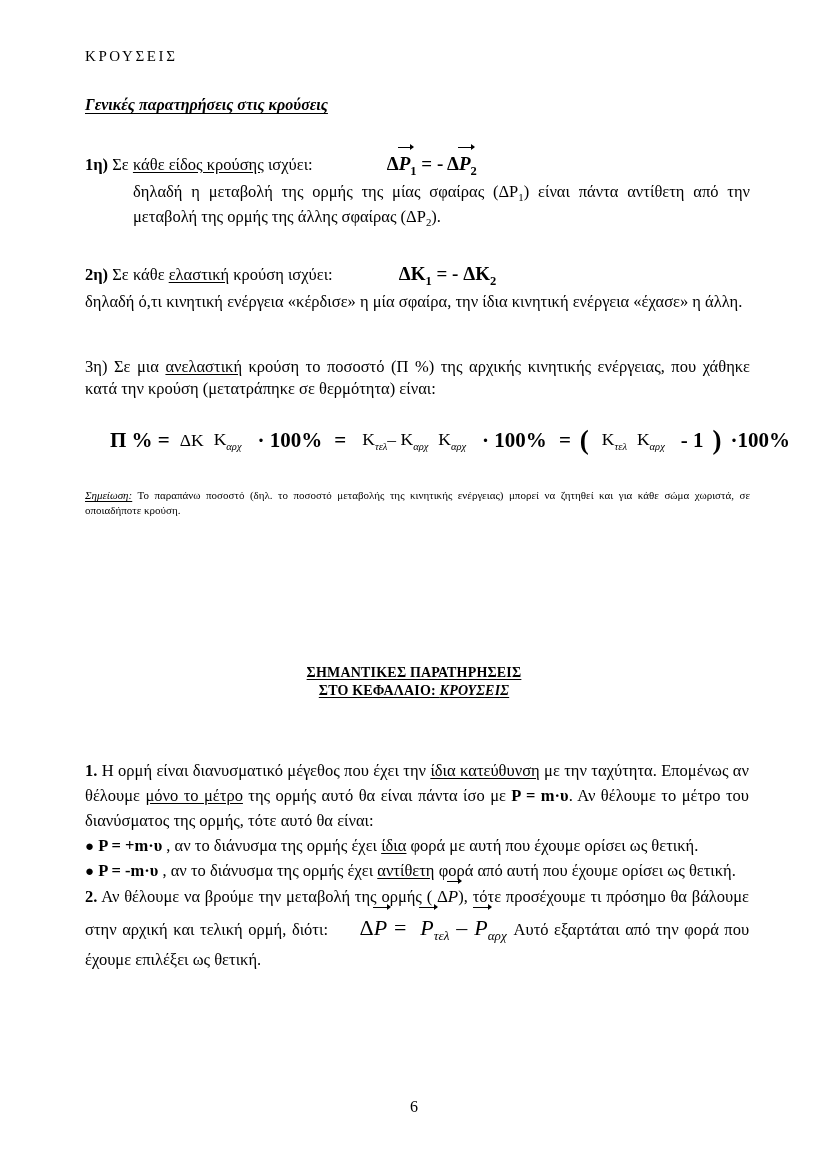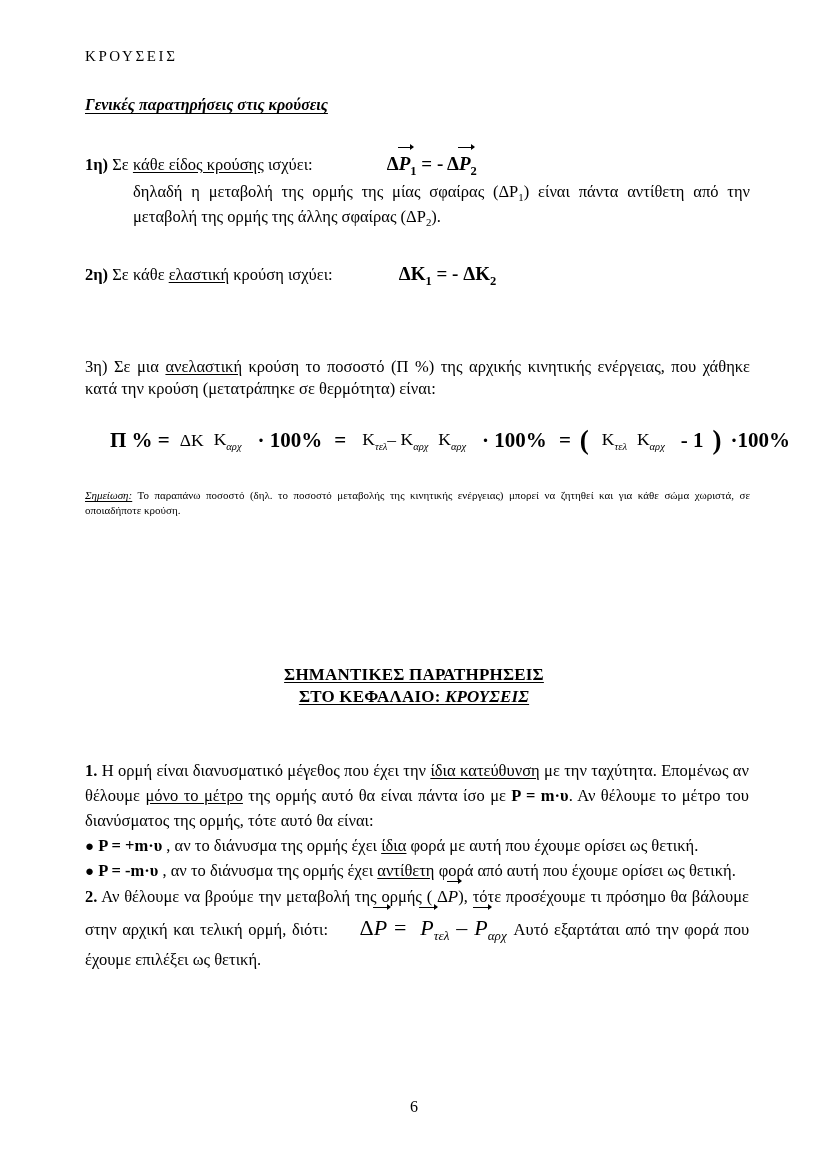--- a/index.html
+++ b/index.html
@@ -153,21 +153,21 @@
 
   
   .cgroup {
     position: absolute;
     left: 0;
     top: 664px;
     width: 828px;
     text-align: center;
   }
   .cgroup .ln {
-    font-size: 17px;
+    font-size: 14px;
     font-weight: bold;
     line-height: 1.30;
     letter-spacing: 0.2px;
   }
   .cgroup .ln span.inner {
     text-decoration: underline;
     text-underline-offset: 2px;
   }
   .cgroup .ital { font-style: italic; }
 
@@ -222,20 +222,21 @@
   <div class="blk" style="left:85px; top:261px;">
     <div class="lead">
       <span class="num">2η)</span>
       <span>Σε κάθε </span><span class="u">ελαστική</span><span> κρούση ισχύει:</span>
       <span class="eq-inline pad-eq" style="margin-left:62px;">
         <span>Δ</span><span>K</span><sub class="sm">1</sub>
         <span>=  -</span>
         <span>Δ</span><span>K</span><sub class="sm">2</sub>
       </span>
     </div>
+    <div class="body" style="margin-top:2px;"> δηλαδή ό,τι κινητική ενέργεια «κέρδισε» η μία σφαίρα, την ίδια κινητική ενέργεια «έχασε» η άλλη.</div>
   </div>
 
   <div class="blk" style="left:85px; top:356px;">
     <div class="body">
       <span class="num">3η)</span>
       <span>Σε μια </span><span class="u">ανελαστική</span><span> κρούση το ποσοστό (Π %) της αρχικής κινητικής ενέργειας, που χάθηκε κατά την κρούση (μετατράπηκε σε θερμότητα) είναι:</span>
     </div>
   </div>
 
   <div class="bigeq">

